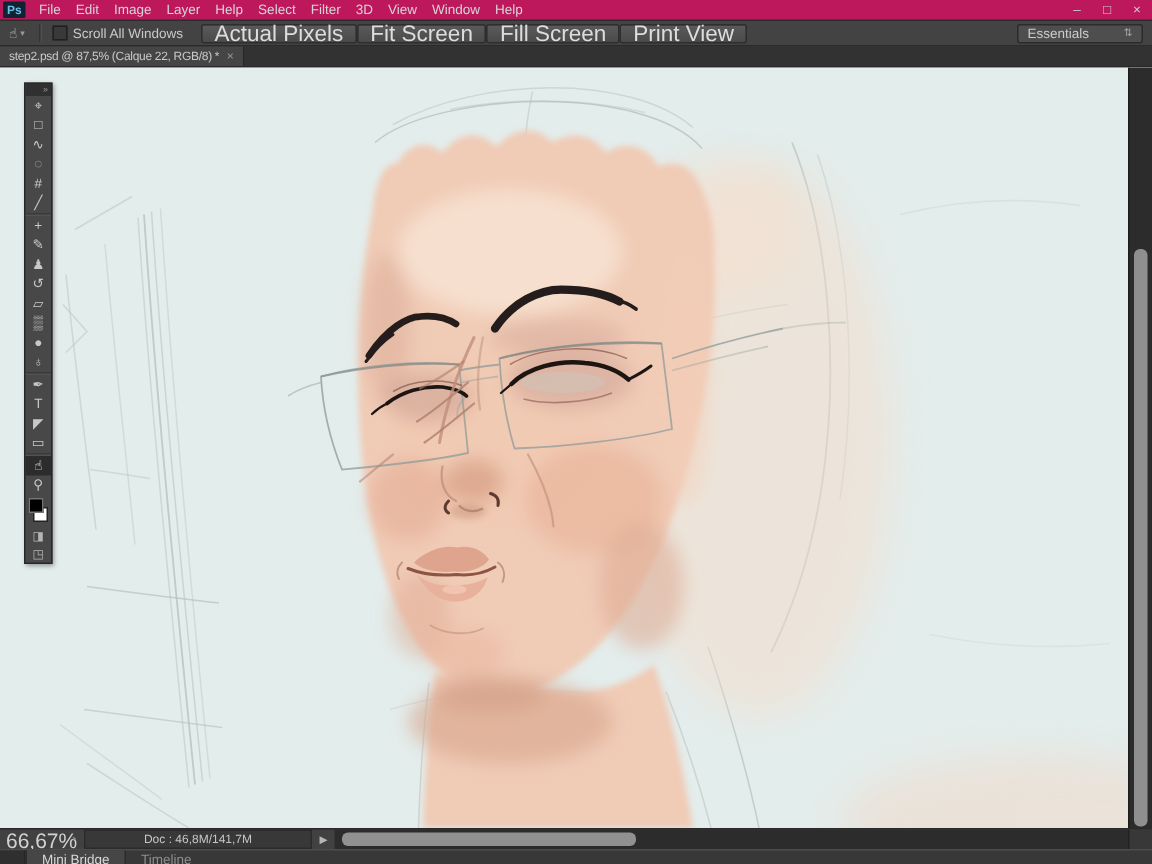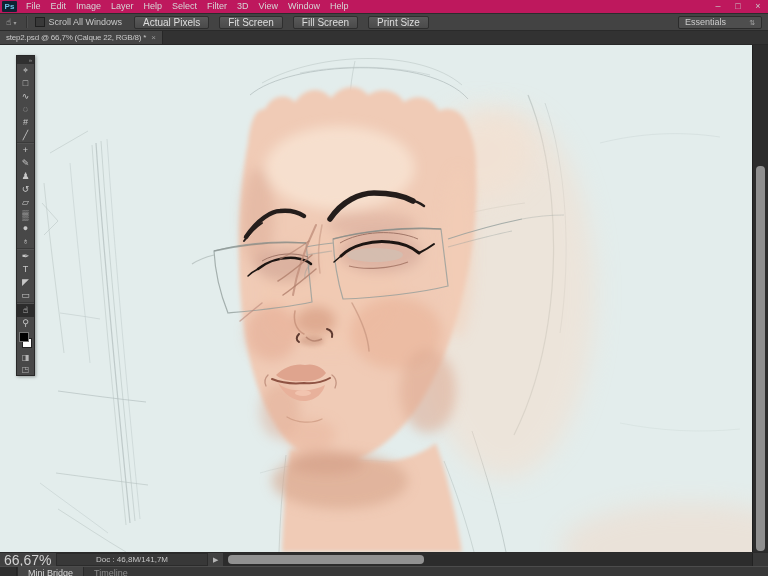--- a/index.html
+++ b/index.html
@@ -18,21 +18,21 @@
 
   
   .optionsbar{height:16px;background:#434343;border-bottom:1px solid #2a2a2a;
     display:flex;align-items:center;flex:0 0 16px;}
   .tool-preset{display:flex;align-items:center;padding:0 4px 0 6px;color:#cfcfcf;font-size:9px;gap:2px;}
   .caret{font-size:6px;color:#9a9a9a;}
   .opt-sep{width:1px;height:12px;background:#333;margin:0 5px;border-right:1px solid #4f4f4f;}
   .checkbox{width:8px;height:8px;background:#393939;border:1px solid #1f1f1f;margin:0 4px 0 2px;}
   .opt-label{font-size:9px;color:#c9c9c9;margin-right:12px;}
   .opt-btn{background:linear-gradient(#5a5a5a,#4a4a4a);border:1px solid #2e2e2e;border-radius:2px;
-    color:#ddd;font-size:10px;line-height:11px;padding:0 8px;margin-right:10px;}
+    color:#ddd;font-size:15px;line-height:11px;padding:0 8px;}
   .workspace{margin-left:auto;margin-right:6px;background:#4e4e4e;border:1px solid #2b2b2b;border-radius:2px;
     color:#ccc;font-size:9px;line-height:11px;padding:0 6px;display:flex;align-items:flex-start;gap:5px;width:70px;justify-content:space-between;}
   .ws-arrows{font-size:7px;color:#a5a5a5;}
 
   
   .tabbar{height:13px;background:#323232;display:flex;flex:0 0 13px;border-bottom:1px solid #282828;}
   .doc-tab{background:#454545;display:flex;align-items:center;padding:0 6px;border-right:1px solid #272727;max-width:150px;}
   .doc-tab .title{font-size:8px;color:#c9c9c9;white-space:nowrap;letter-spacing:-0.2px;}
   .doc-tab .close{font-size:8px;color:#9a9a9a;margin-left:5px;}
 
@@ -105,30 +105,30 @@
     <div class="tool-preset">
       <span>☝</span>
       <span class="caret">▾</span>
     </div>
     <div class="opt-sep"></div>
     <div class="checkbox"></div>
     <span class="opt-label">Scroll All Windows</span>
     <button class="opt-btn">Actual Pixels</button>
     <button class="opt-btn">Fit Screen</button>
     <button class="opt-btn">Fill Screen</button>
-    <button class="opt-btn">Print Size</button>
+    <button class="opt-btn">Print View</button>
     <div class="workspace">
       <span>Essentials</span>
       <span class="ws-arrows">⇅</span>
     </div>
   </div>
 
   <div class="tabbar">
     <div class="doc-tab">
-      <span class="title">step2.psd @ 66,7% (Calque 22, RGB/8) *</span>
+      <span class="title">step2.psd @ 87,5% (Calque 22, RGB/8) *</span>
       <span class="close">×</span>
     </div>
   </div>
 
   <div class="main">
 
     <svg class="canvas-svg" width="753" height="507" viewBox="0 42 753 507" xmlns="http://www.w3.org/2000/svg">
       <defs>
         <filter id="b1" x="-40%" y="-40%" width="180%" height="180%">
             <feGaussianBlur stdDeviation="2"></feGaussianBlur>

